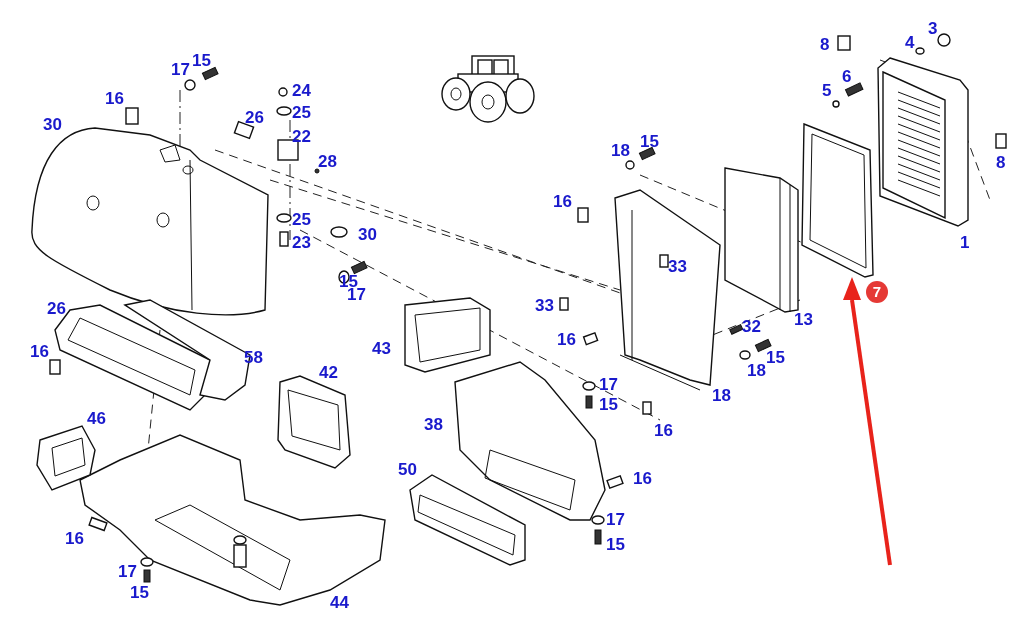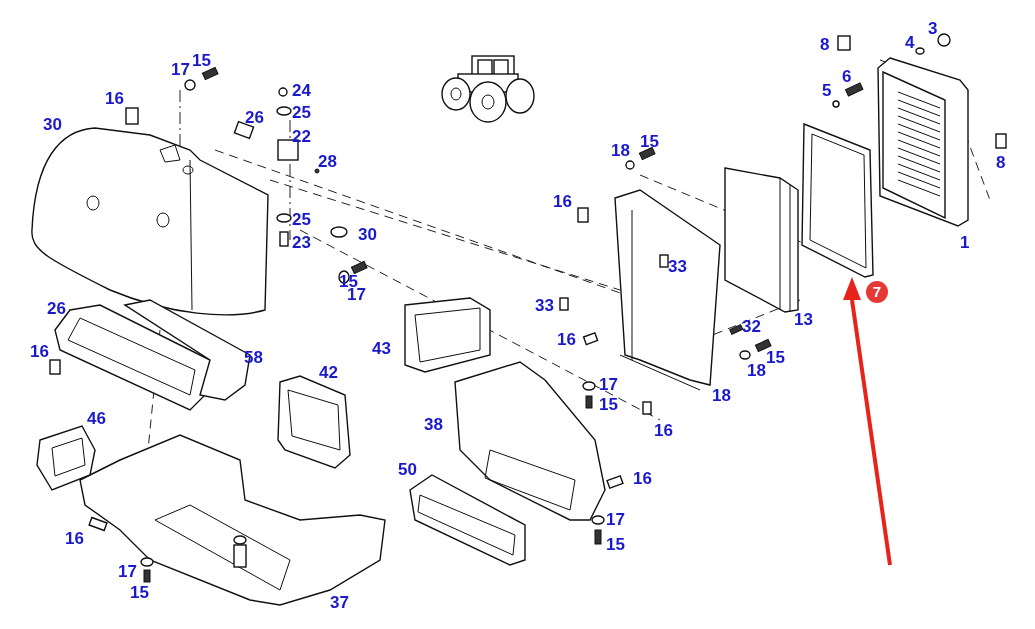--- a/index.html
+++ b/index.html
@@ -212,20 +212,20 @@
 <div class="lbl" style="left:292px;top:211px">25</div>
 <div class="lbl" style="left:245px;top:109px">26</div>
 <div class="lbl" style="left:318px;top:153px">28</div>
 <div class="lbl" style="left:358px;top:226px">30</div>
 <div class="lbl" style="left:742px;top:318px">32</div>
 <div class="lbl" style="left:668px;top:258px">33</div>
 <div class="lbl" style="left:535px;top:297px">33</div>
 
 <div class="lbl" style="left:47px;top:300px">26</div>
 <div class="lbl" style="left:244px;top:349px">58</div>
-<div class="lbl" style="left:330px;top:594px">37</div>
+<div class="lbl" style="left:330px;top:594px">44</div>
 <div class="lbl" style="left:424px;top:416px">38</div>
 <div class="lbl" style="left:398px;top:461px">50</div>
 <div class="lbl" style="left:87px;top:410px">46</div>
 <div class="lbl" style="left:319px;top:364px">42</div>
 <div class="lbl" style="left:372px;top:340px">43</div>
 
 <div class="badge" style="left:866px;top:281px">7</div>
 
 </body></html>

